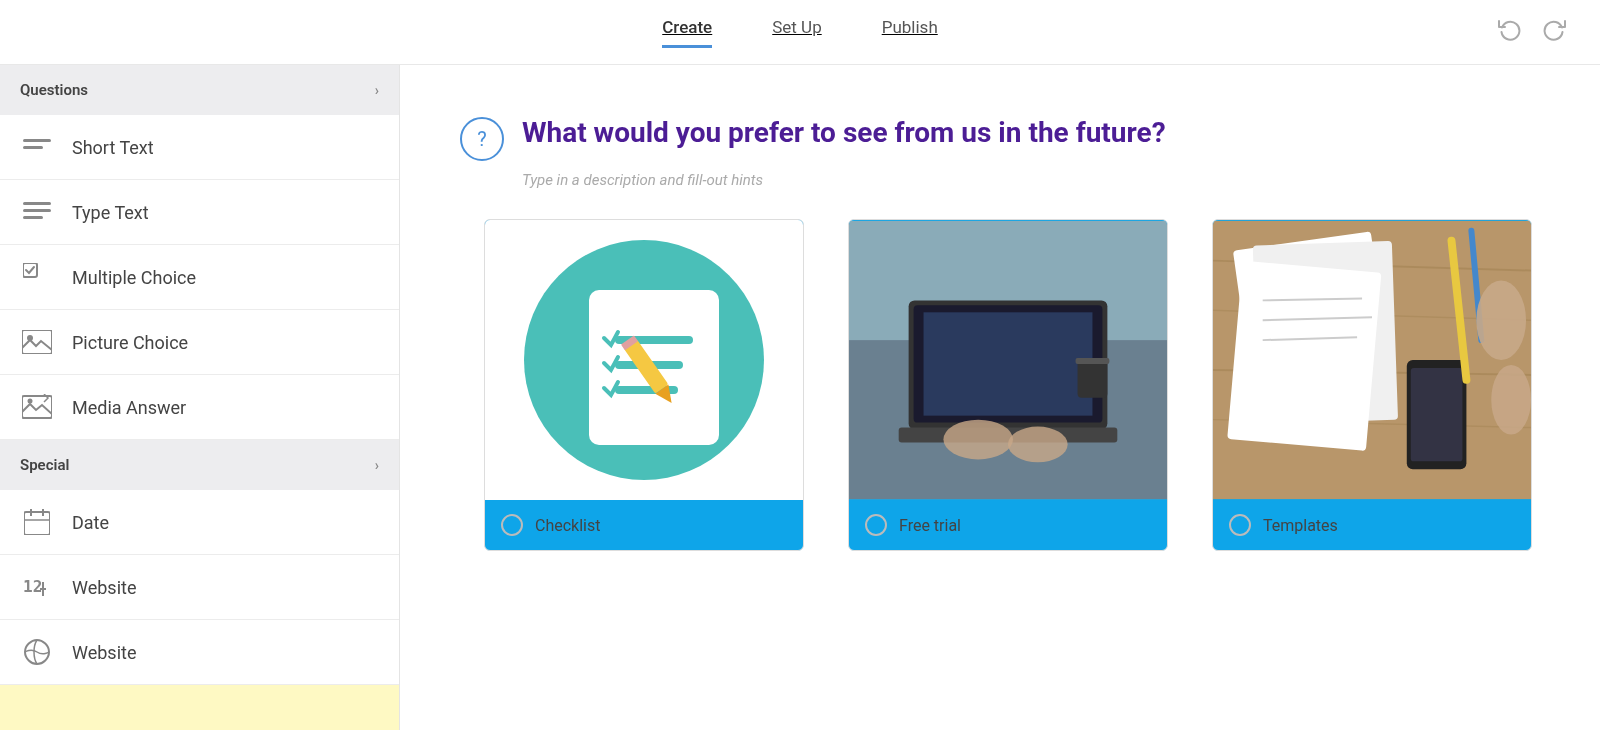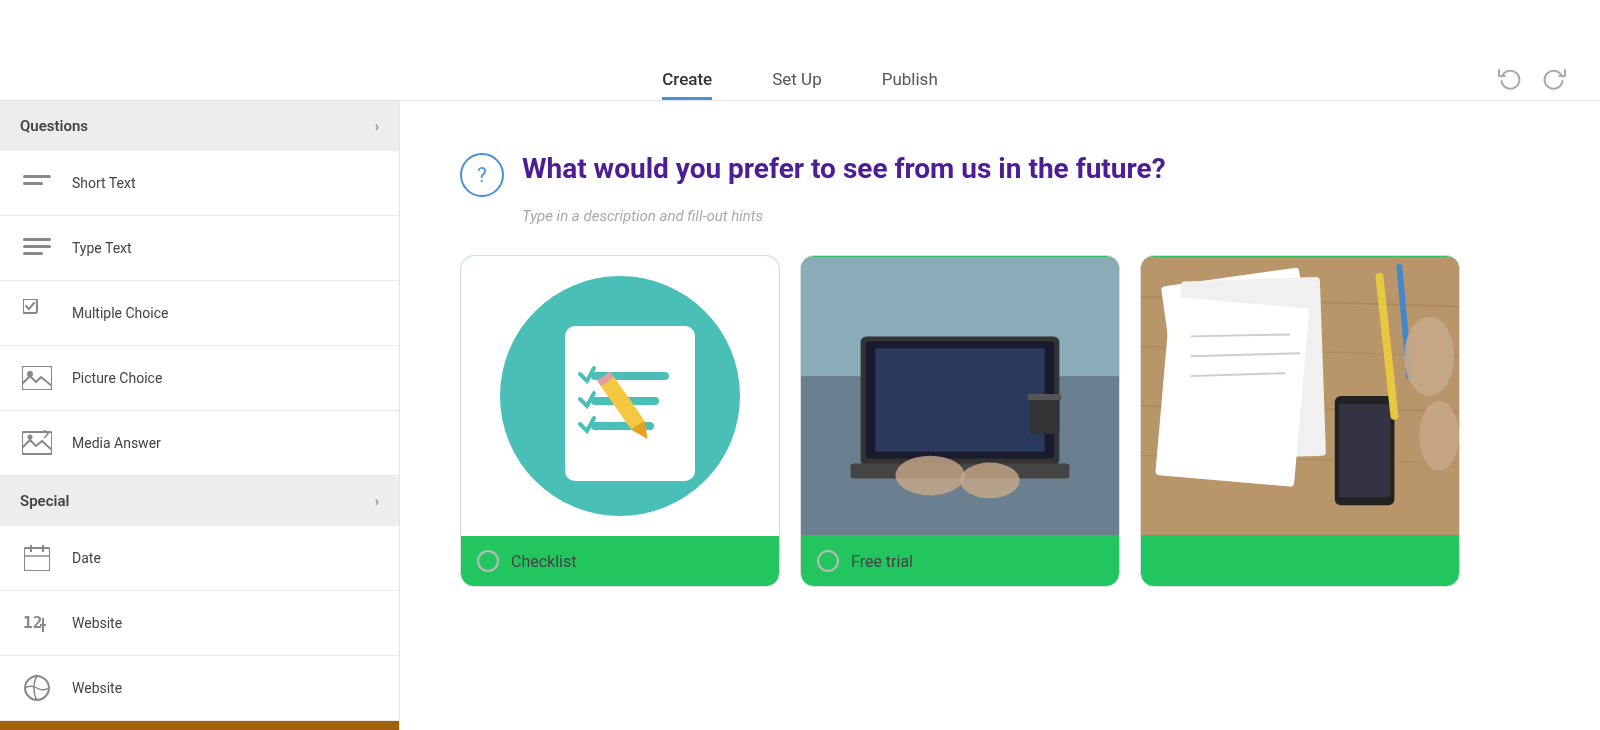--- a/index.html
+++ b/index.html
@@ -9,26 +9,27 @@
       height: 730px;
       width: 1600px;
       overflow: hidden;
       display: flex;
       flex-direction: column;
     }
 
     
     .header {
       display: flex;
-      align-items: flex-end;
+      align-items: center;
       justify-content: center;
       border-bottom: 1px solid #e8e8e8;
-      height: 101px;
+      height: 65px;
       position: relative;
       background: #fff;
+      text-decoration: underline;
     }
     .header-tabs {
       display: flex;
       align-items: center;
       gap: 60px;
     }
     .header-tab {
       font-size: 17px;
       color: #555;
       cursor: pointer;
@@ -59,21 +60,21 @@
     
     .main {
       display: flex;
       flex: 1;
       overflow: hidden;
     }
 
     
     .sidebar {
       width: 400px;
-      background: #a16207;
+      background: #fef9c3;
       border-right: 1px solid #e4e4e4;
       overflow-y: auto;
       flex-shrink: 0;
     }
     .sidebar-section-header {
       display: flex;
       align-items: center;
       justify-content: space-between;
       padding: 16px 20px;
       background: #ededef;
@@ -98,21 +99,21 @@
     .sidebar-item-icon {
       width: 34px;
       height: 34px;
       display: flex;
       align-items: center;
       justify-content: center;
       flex-shrink: 0;
       color: #666;
     }
     .sidebar-item-label {
-      font-size: 14px;
+      font-size: 18px;
       color: #444;
     }
 
     
     .content {
       flex: 1;
       padding: 50px 60px;
       overflow-y: auto;
       background: #fff;
     }
@@ -150,25 +151,26 @@
     }
 
     
     .picture-choices {
       display: flex;
       gap: 20px;
       margin-left: 0;
     }
     .picture-choice-card {
       border: 1px solid #ddd;
-      border-radius: 14px;
+      border-radius: 6px;
       overflow: hidden;
       width: 320px;
       cursor: pointer;
-      background: #22c55e;
+      background: #0ea5e9;
+      margin-left: 24px;
     }
     .picture-choice-image {
       width: 100%;
       height: 280px;
       object-fit: cover;
       display: flex;
       align-items: center;
       justify-content: center;
       overflow: hidden;
     }
@@ -417,18 +419,22 @@
             <rect x="195" y="140" width="60" height="110" rx="6" fill="#222"></rect>
             <rect x="199" y="148" width="52" height="94" rx="3" fill="#334"></rect>
 
             <line x1="240" y1="20" x2="255" y2="160" stroke="#e8c840" stroke-width="8" stroke-linecap="round"></line>
             <line x1="260" y1="10" x2="270" y2="120" stroke="#4488cc" stroke-width="6" stroke-linecap="round"></line>
 
             <ellipse cx="290" cy="100" rx="25" ry="40" fill="#c8a888" opacity="0.9"></ellipse>
             <ellipse cx="300" cy="180" rx="20" ry="35" fill="#c8a888" opacity="0.85"></ellipse>
           </svg>
         </div>
+        <div class="picture-choice-label-row">
+          <div class="radio-circle"></div>
+          <span class="picture-choice-label">Templates</span>
+        </div>
       </div>
 
     </div>
   </main>
 
 </div>
 
 </body></html>

